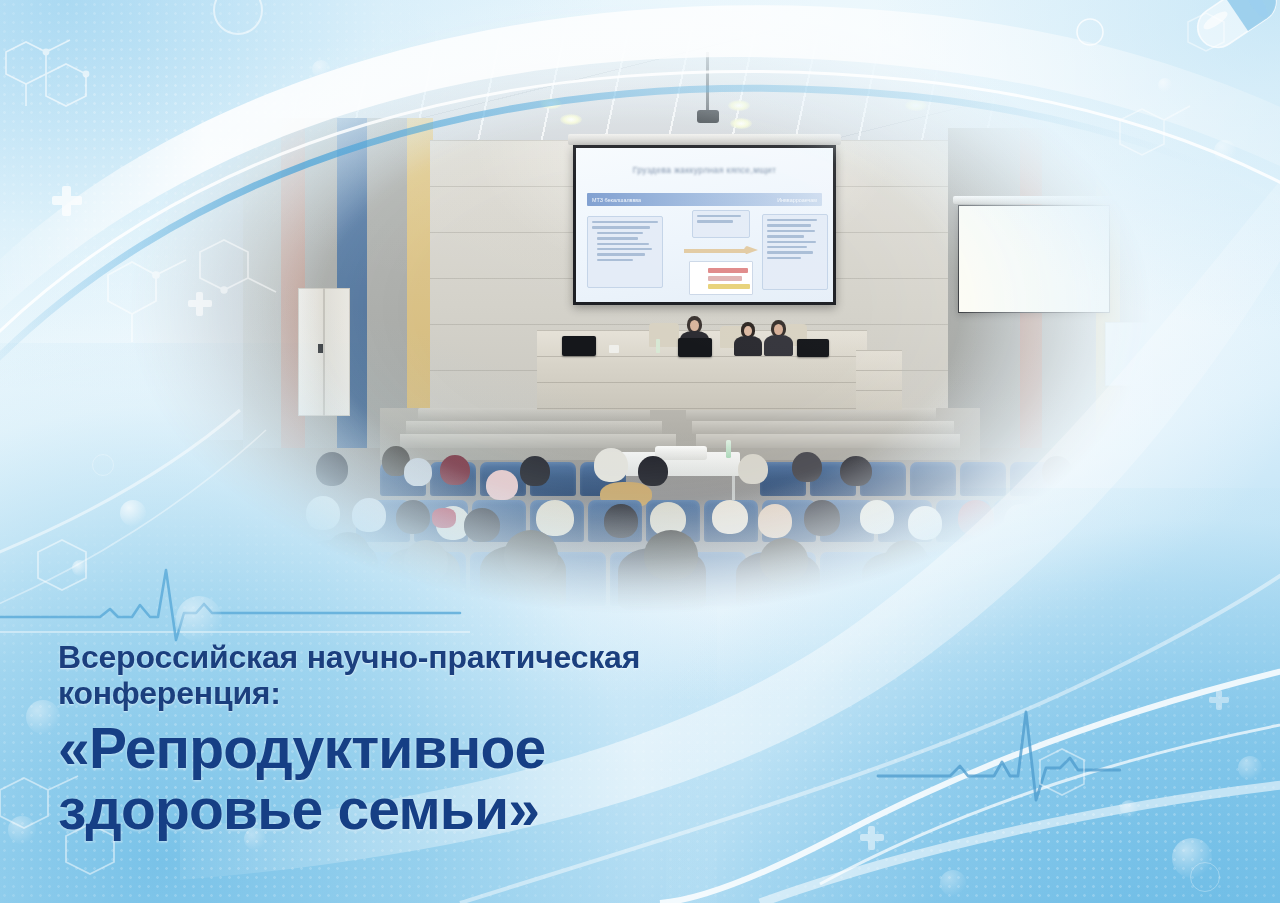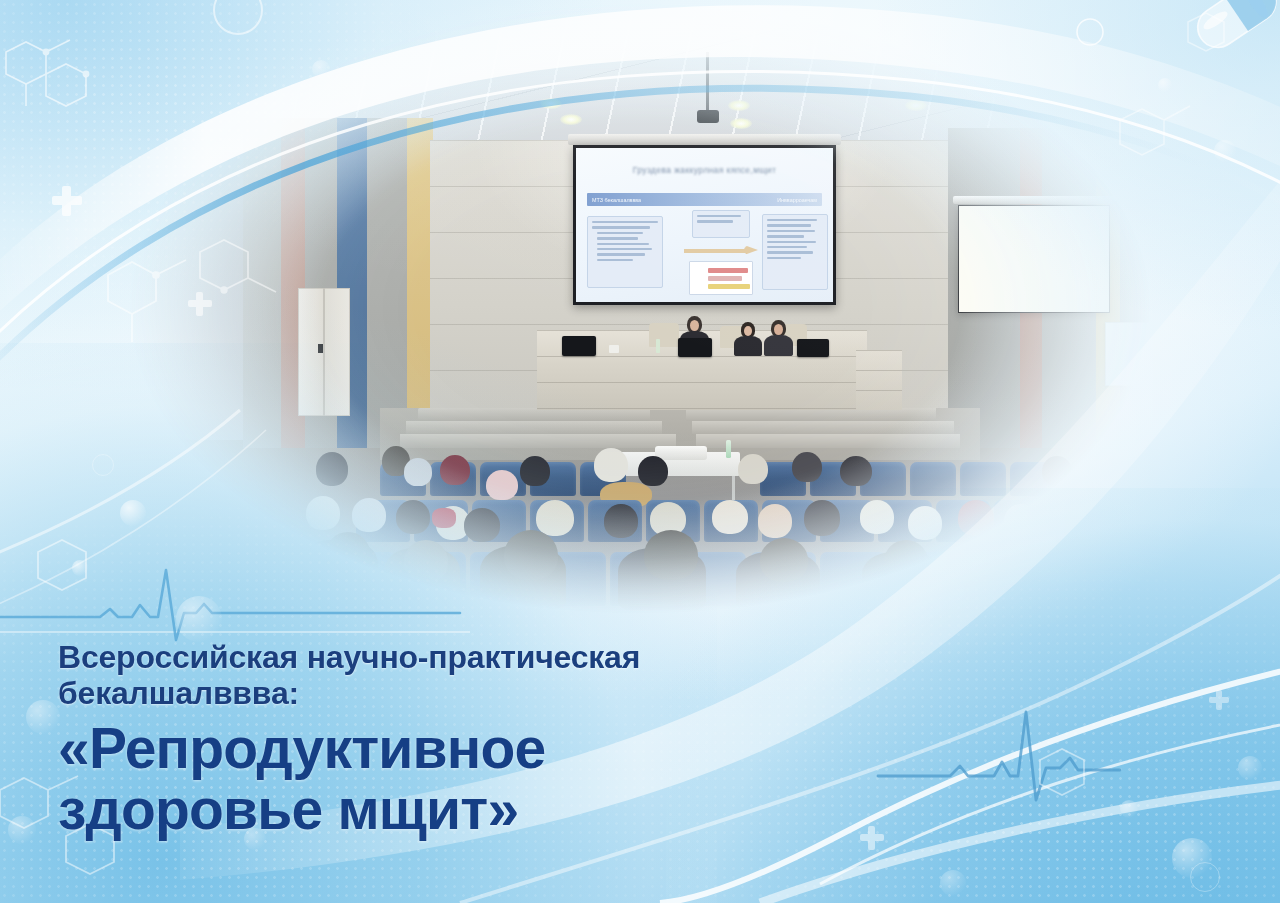--- a/index.html
+++ b/index.html
@@ -602,18 +602,18 @@
     <div class="bokeh" style="left:1214px;top:140px;width:22px;height:22px;opacity:.5;"></div>
     <div class="bokeh" style="left:1158px;top:78px;width:14px;height:14px;opacity:.55;"></div>
     <div class="bokeh" style="left:312px;top:60px;width:18px;height:18px;opacity:.5;"></div>
     <div class="bokeh" style="left:940px;top:870px;width:26px;height:26px;opacity:.4;"></div>
     <div class="bokeh-ring" style="left:1190px;top:862px;width:30px;height:30px;opacity:.55;"></div>
     <div class="bokeh-ring" style="left:92px;top:454px;width:22px;height:22px;opacity:.5;"></div>
   </div>
 
   <div class="title-block">
     <p class="subtitle">Всероссийская научно-практическая
-бекалшалввва:</p>
+конференция:</p>
     <p class="maintitle">«Репродуктивное
-здоровье мщит»</p>
+здоровье семьи»</p>
   </div>
 
 </div>
 
 </body></html>

